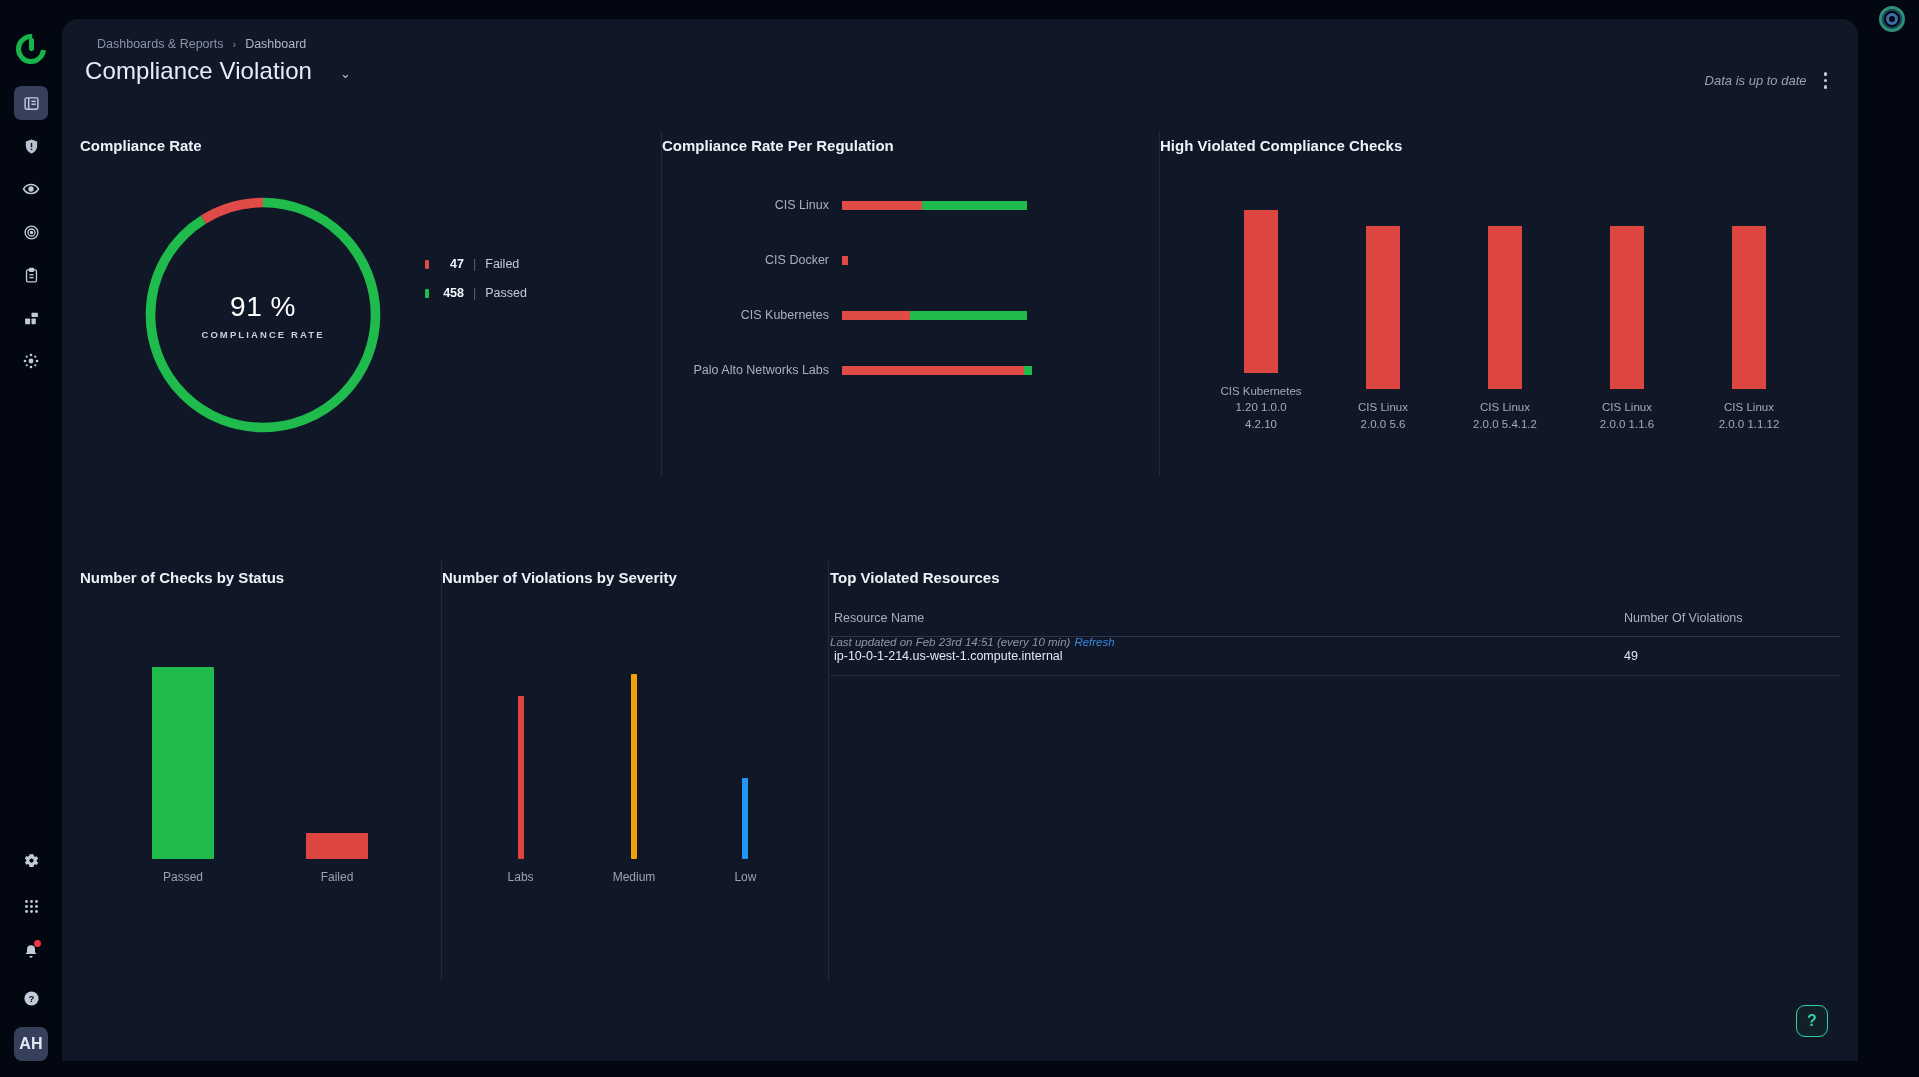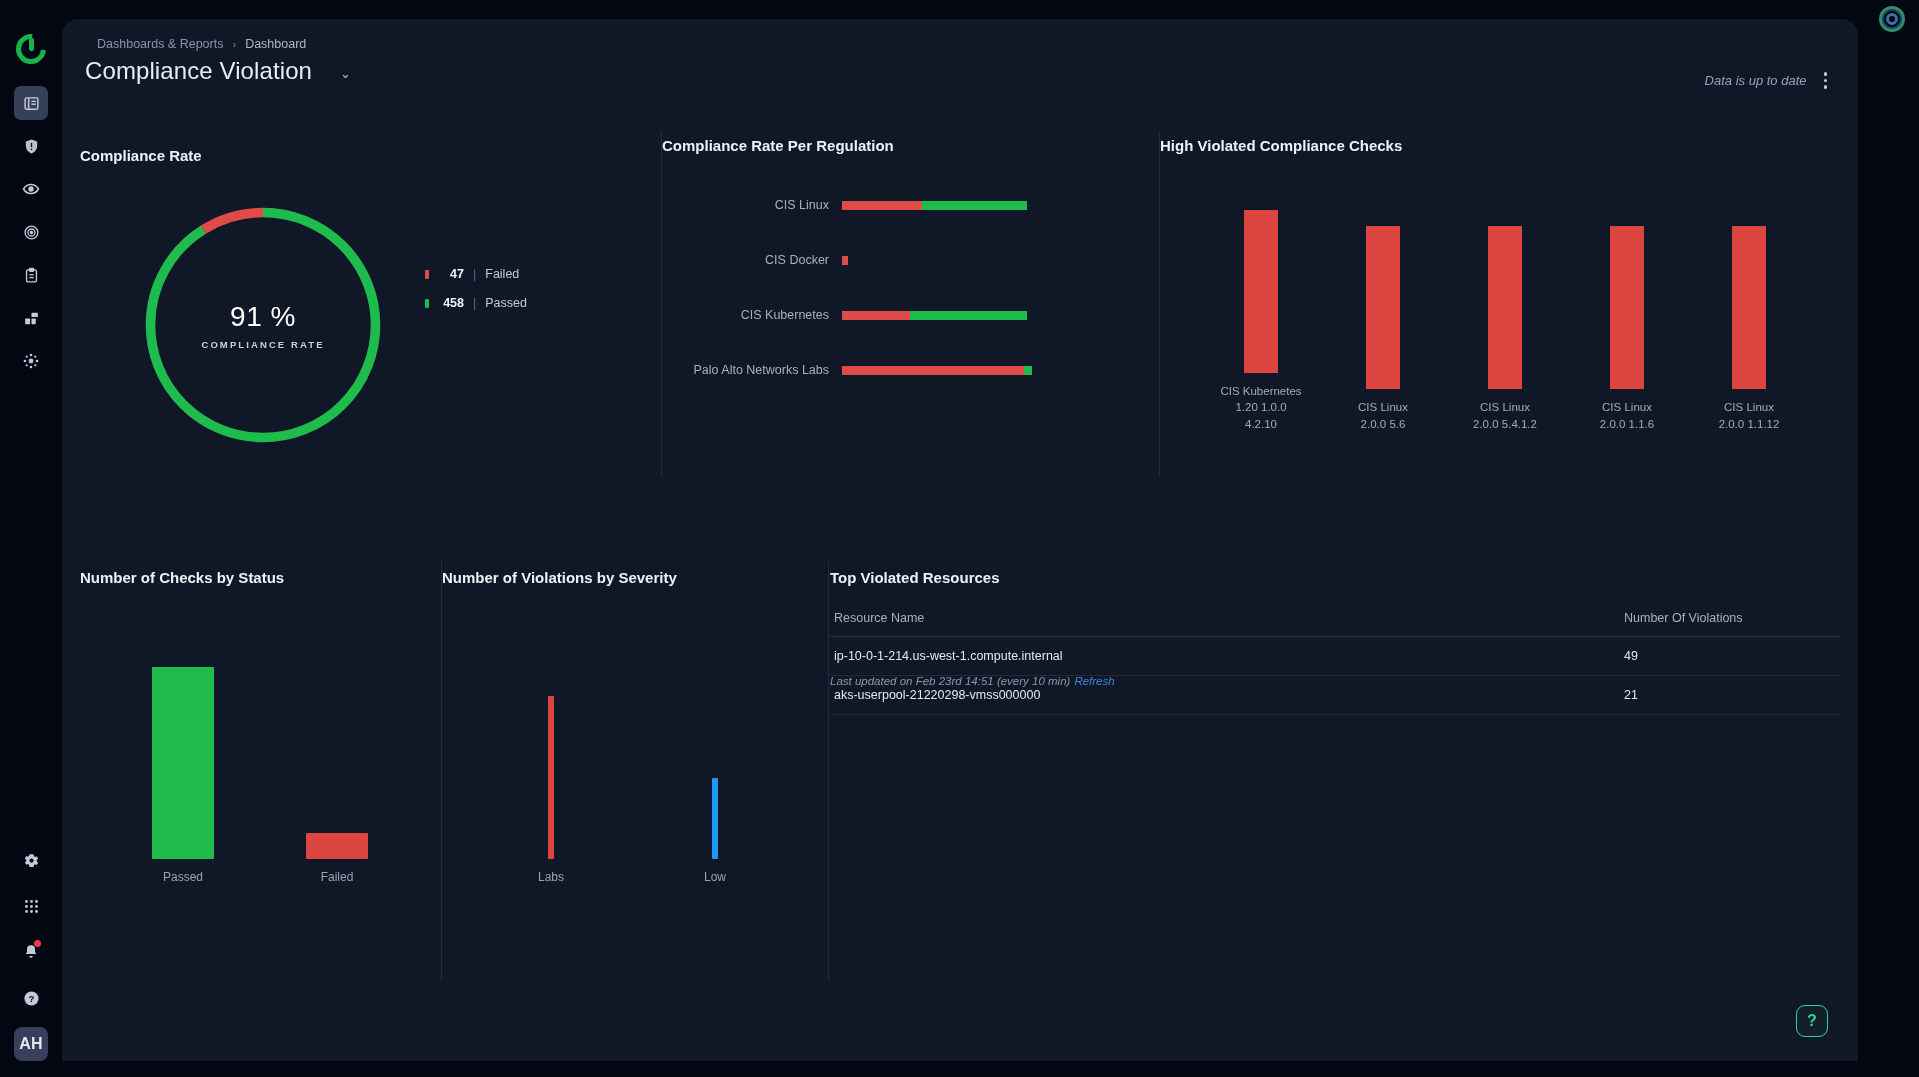--- a/index.html
+++ b/index.html
@@ -92,21 +92,21 @@
   .kebab { display:flex; flex-direction:column; gap:3px; cursor:pointer; padding:3px; }
   .kebab i { width: 3.5px; height: 3.5px; background:#c6ccd9; border-radius:50%; display:block; }
 
   
   .panel-title { font-size: 15px; color: #eef2f8; font-weight: 700; }
 
   .row-top { position: absolute; left: 0; top: 94px; width: 1796px; height: 434px; }
   .divider-v { position:absolute; top: 0; width: 1px; background: #222b3d; }
 
   
-  .donut-panel { position: absolute; left: 18px; top: 34px; width: 580px; }
+  .donut-panel { position: absolute; left: 18px; top: 24px; width: 580px; }
   .donut-wrap { position: relative; width: 250px; height: 250px; margin: 36px 0 0 58px; }
   .donut-svg { position: absolute; inset: 0; }
   .donut-center {
     position: absolute; inset: 0; display: flex; flex-direction: column;
     align-items: center; justify-content: center;
   }
   .donut-pct { font-size: 28px; color: #ffffff; font-weight: 400; letter-spacing: .5px; }
   .donut-sub { font-size: 9.5px; color: #c9cfdc; letter-spacing: 2.1px; margin-top: 6px; font-weight: 600; }
   .legend { position: absolute; left: 345px; top: 120px; display: flex; flex-direction: column; gap: 15px; }
   .legend-item { display: flex; align-items: center; gap: 9px; font-size: 12.5px; }
@@ -466,20 +466,24 @@
           </div>
         </div>
       </div>
 
       <div class="sev-panel">
         <div class="panel-title">Number of Violations by Severity</div>
         <div class="vbar-plot">
           <div class="vcol">
             <div class="vbar" style="width:6px;height:163px;background:#dd4540"></div>
             <div class="vlabel">Labs</div>
+          </div>
+          <div class="vcol">
+            <div class="vbar" style="width:6px;height:185px;background:#f2a007"></div>
+            <div class="vlabel">Medium</div>
           </div>
           <div class="vcol">
             <div class="vbar" style="width:6px;height:81px;background:#2196f3"></div>
             <div class="vlabel">Low</div>
           </div>
         </div>
       </div>
 
       <div class="tvr-panel">
         <div class="panel-title">Top Violated Resources</div>
@@ -488,24 +492,20 @@
             <tr>
               <th>Resource Name</th>
               <th class="num">Number Of Violations</th>
             </tr>
           </thead>
           <tbody>
             <tr>
               <td>ip-10-0-1-214.us-west-1.compute.internal</td>
               <td class="num">49</td>
             </tr>
-            <tr>
-              <td>aks-userpool-21220298-vmss000000</td>
-              <td class="num">21</td>
-            </tr>
           </tbody>
         </table>
 
         <div class="footnote">
           <span>Last updated on Feb 23rd 14:51 (every 10 min)</span><span class="refresh-link">Refresh</span>
         </div>
       </div>
     </section>
 
     <div class="help-fab">?</div>

